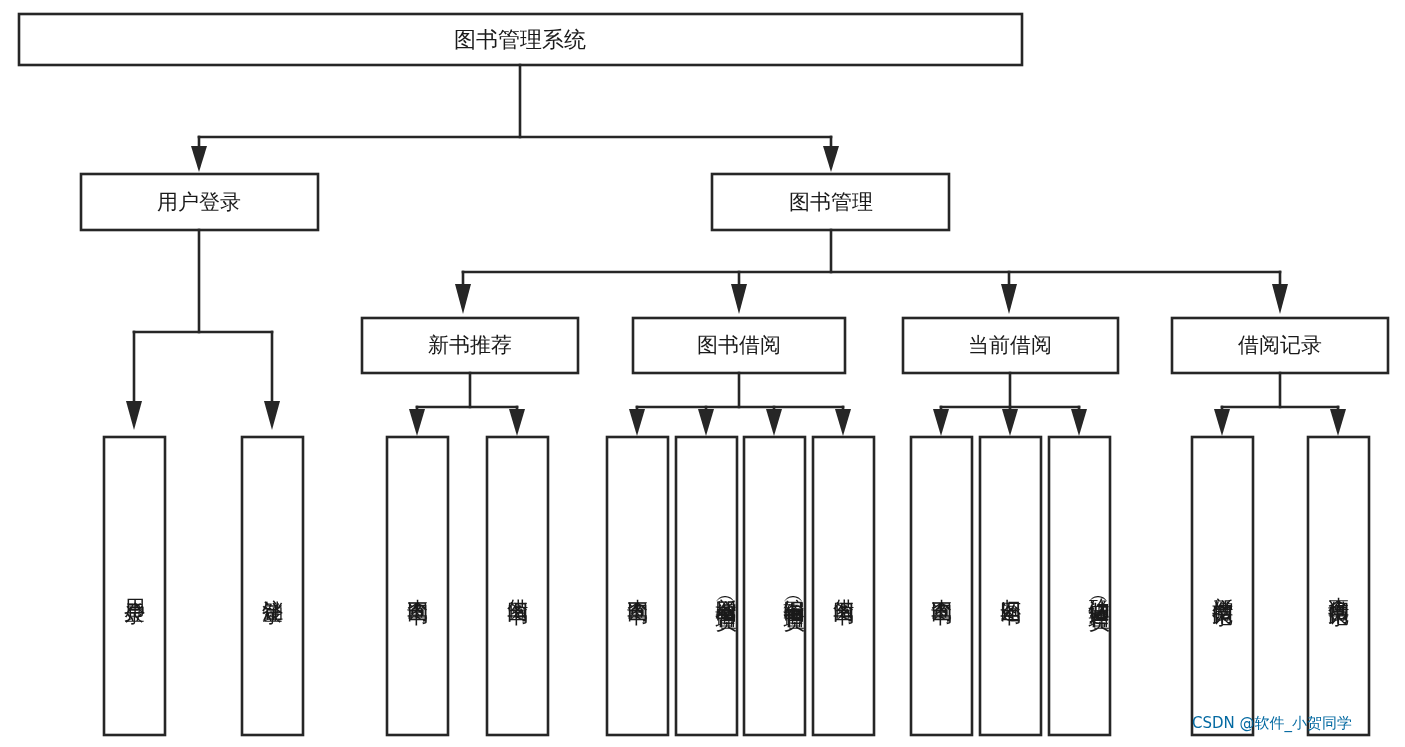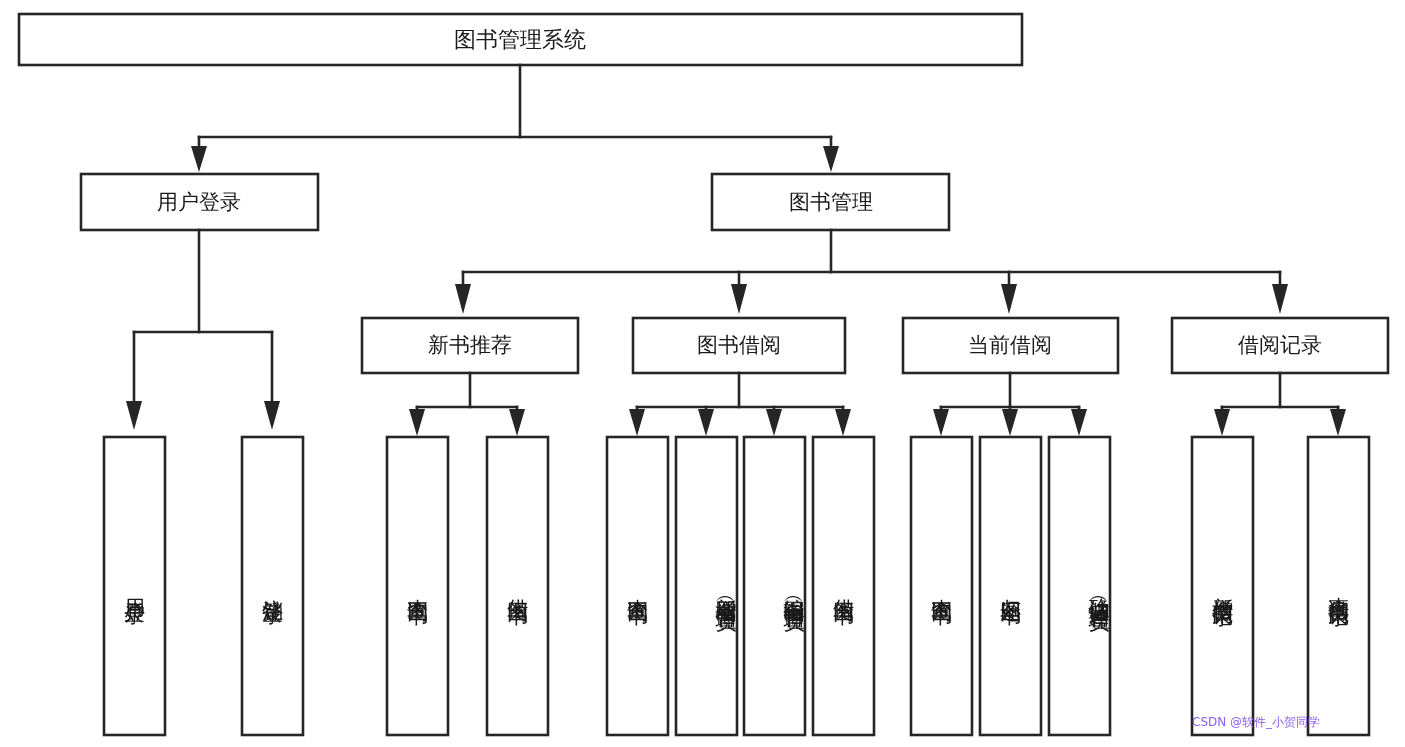--- a/index.html
+++ b/index.html
@@ -69,22 +69,22 @@
     display: flex;
     align-items: center;
     justify-content: center;
     text-align: center;
     white-space: nowrap;
     user-select: none;
   }
   .watermark {
     position: absolute;
     font-family: "DejaVu Sans", "Liberation Sans", sans-serif;
-    font-size: 12px;
-    color: #8b5cf6;
+    font-size: 15px;
+    color: #0369a1;
     white-space: nowrap;
     user-select: none;
   }
 </style>
 </head>
 <body>
 
 <div id="diagram-root">
 
   <svg id="tree-svg" viewBox="0 0 1405 747">

